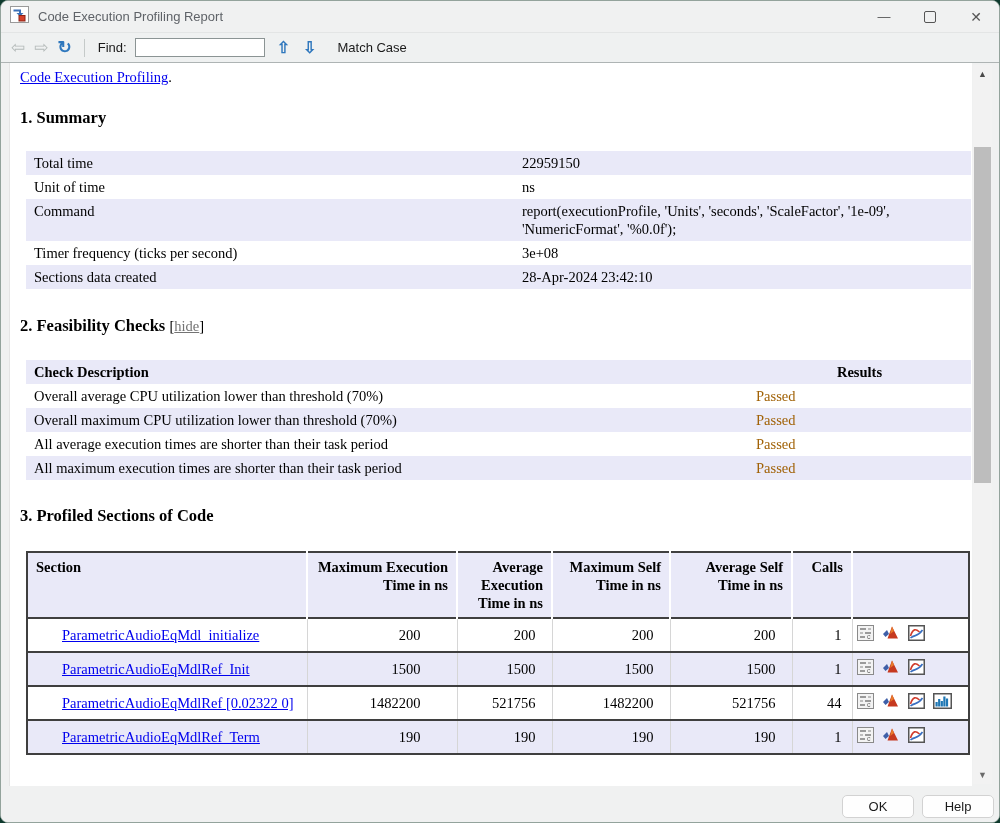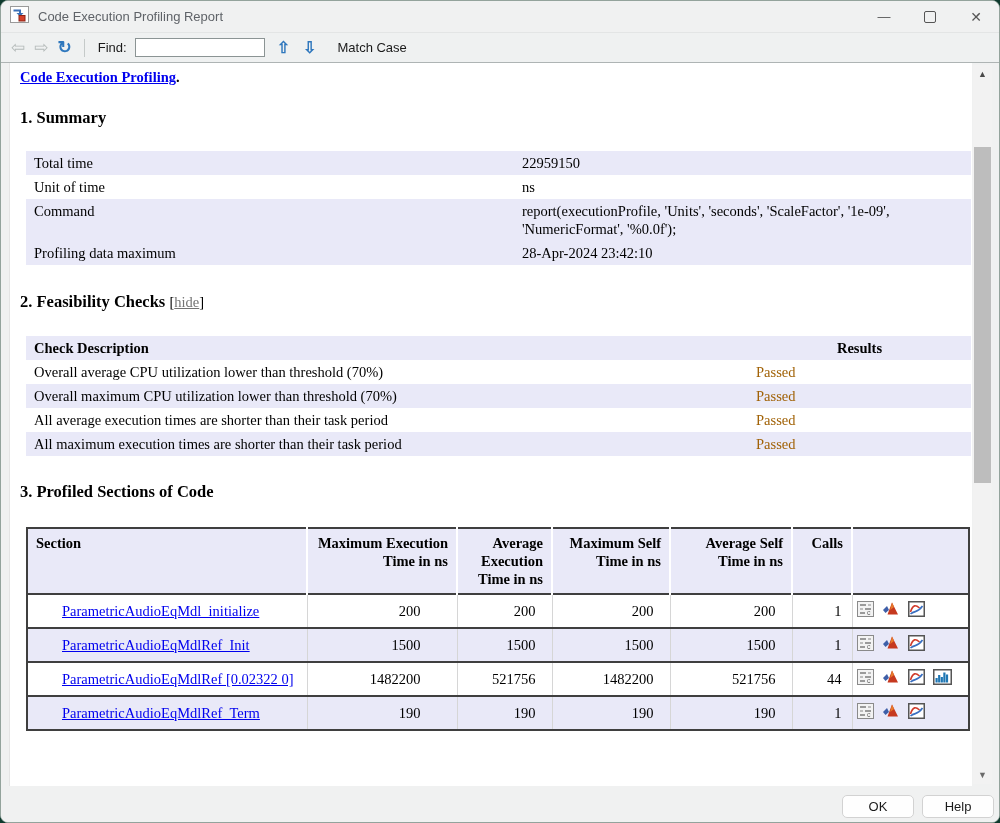--- a/index.html
+++ b/index.html
@@ -30,21 +30,21 @@
               font-family:"Liberation Sans",sans-serif;}
   .updown{font-size:16px;line-height:1;color:#2e77bd;font-weight:bold;margin-right:13px;}
   .match-case{margin-left:8px;}
 
   
   .content{position:absolute;top:62px;bottom:36px;left:0;right:0;background:#f0f1f1;}
   .doc{position:absolute;top:0;bottom:0;left:8px;right:27px;background:#fff;overflow:hidden;
        font-family:"Liberation Serif","DejaVu Serif",serif;font-size:14.5px;color:#000;
        padding:3px 0 0 10px;border-left:1px solid #e4e4e4;}
   a.doc-link{color:#0000ee;text-decoration:underline;cursor:pointer;}
-  .toplink-row{margin:2px 0 0 0;line-height:18px;font-weight:bold;}
+  .toplink-row{margin:2px 0 0 0;line-height:18px;}
   .sec-head{font-size:16.5px;font-weight:bold;line-height:19px;margin:0;}
   .h-summary{margin-top:22px;}
   .h-feas{margin-top:27px;}
   .h-prof{margin-top:26px;}
   .h-pct{margin-top:19px;}
   .hide-wrap{font-weight:normal;font-size:14.5px;}
   a.hide-link{color:#737373;text-decoration:underline;cursor:pointer;}
 
   table{border-collapse:collapse;}
   .lav{background:#e9e9f8;}
@@ -141,21 +141,25 @@
           </tr>
           <tr>
             <td class="sum-label">Unit of time</td>
             <td>ns</td>
           </tr>
           <tr>
             <td class="sum-label lav">Command</td>
             <td class="lav">report(executionProfile, 'Units', 'seconds', 'ScaleFactor', '1e-09', 'NumericFormat', '%0.0f');</td>
           </tr>
           <tr>
-            <td class="sum-label lav">Profiling data maximum</td>
+            <td class="sum-label">Timer frequency (ticks per second)</td>
+            <td>3e+08</td>
+          </tr>
+          <tr>
+            <td class="sum-label lav">Sections data created</td>
             <td class="lav">28-Apr-2024 23:42:10</td>
           </tr>
         </tbody>
       </table>
 
       <h3 class="sec-head h-feas"><span>2. Feasibility Checks</span>
         <span class="hide-wrap"><span>[</span><a class="hide-link">hide</a><span>]</span></span>
       </h3>
       <table class="flat-tbl">
         <thead>

